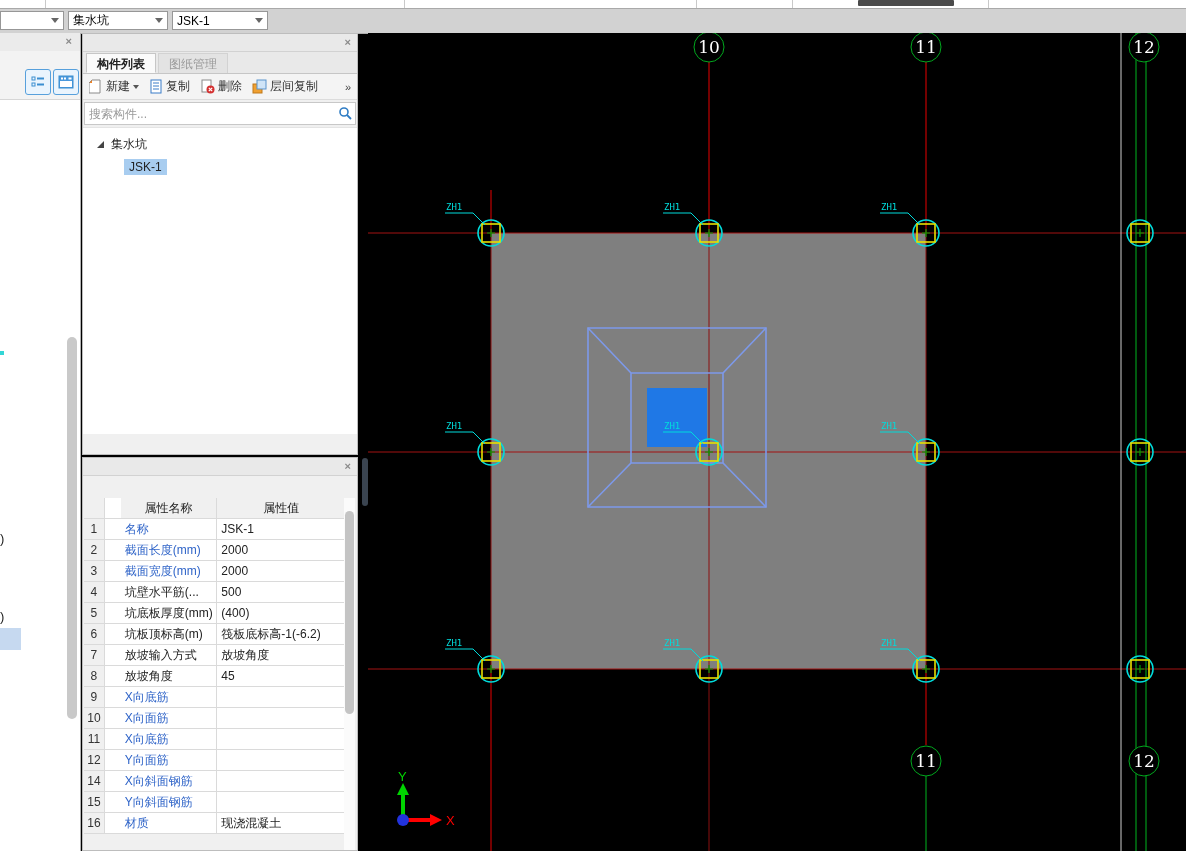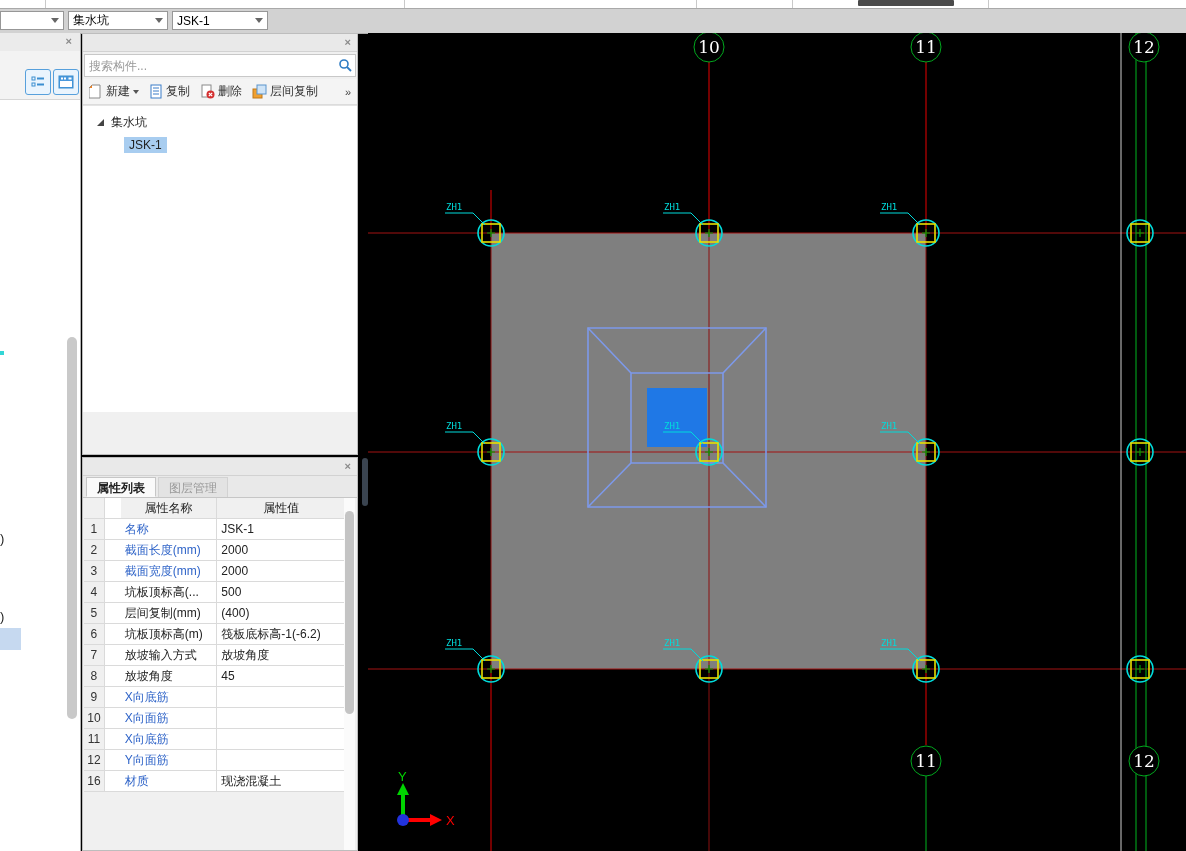--- a/index.html
+++ b/index.html
@@ -119,26 +119,23 @@
   <div id="left-dot"></div>
   <span class="frag" style="top:498px;">)</span>
   <span class="frag" style="top:576px;">)</span>
   <div id="left-sel"></div>
 </div>
 
 <div id="component-panel" class="abs panel">
   <div class="panel-titlebar">
     <span class="panel-close close-x">×</span>
   </div>
-  <div id="search-row">
-    <input id="search-input" placeholder="搜索构件..." style="">
-    <svg style="position:absolute;right:3px;top:3px;" width="14" height="14" viewBox="0 0 14 14">
-      <circle cx="6" cy="6" r="4" fill="none" stroke="#2f7cc4" stroke-width="1.6"></circle>
-      <line x1="9" y1="9" x2="13" y2="13" stroke="#2f7cc4" stroke-width="1.8"></line>
-    </svg>
+  <div class="tabs">
+    <div class="tab active">构件列表</div>
+    <div class="tab inactive">图纸管理</div>
   </div>
   <div id="comp-toolbar">
     <div class="tool-item">
       <svg width="14" height="15" viewBox="0 0 14 15">
         <path d="M3 1 h8 v13 h-11 v-10 z" fill="#fff" stroke="#8a8a8a"></path>
         <path d="M3 1 L3 4 L0.5 4 Z" fill="#f08020"></path>
       </svg>
       <span>新建</span>
       <span class="dd-arrow"></span>
     </div>
@@ -161,36 +158,39 @@
     </div>
     <div class="tool-item">
       <svg width="15" height="15" viewBox="0 0 15 15">
         <rect x="1" y="5" width="9" height="9" fill="#f0a030" stroke="#c07818"></rect>
         <rect x="5" y="1" width="9" height="9" fill="#cfe4f7" stroke="#5a94cc"></rect>
       </svg>
       <span>层间复制</span>
     </div>
     <span id="overflow-btn">»</span>
   </div>
+  <div id="search-row">
+    <input id="search-input" placeholder="搜索构件..." style="">
+    <svg style="position:absolute;right:3px;top:3px;" width="14" height="14" viewBox="0 0 14 14">
+      <circle cx="6" cy="6" r="4" fill="none" stroke="#2f7cc4" stroke-width="1.6"></circle>
+      <line x1="9" y1="9" x2="13" y2="13" stroke="#2f7cc4" stroke-width="1.8"></line>
+    </svg>
+  </div>
   <div id="tree-area">
     <div class="tree-group">
       <span class="tri-exp"></span>
       <span>集水坑</span>
     </div>
     <div class="tree-item">JSK-1</div>
   </div>
 </div>
 
 <div id="property-panel" class="abs panel">
   <div class="panel-titlebar">
     <span class="panel-close close-x">×</span>
-  </div>
-  <div class="tabs">
-    <div class="tab active">属性列表</div>
-    <div class="tab inactive">图层管理</div>
   </div>
   <div id="prop-table">
     <div class="prow header">
       <div class="pcell c-idx"></div>
       <div class="pcell c-name">属性名称</div>
       <div class="pcell c-val">属性值</div>
     </div>
     <div id="prop-rows">
         <div class="prow">
           <div class="pcell c-idx">1</div>
@@ -202,26 +202,26 @@
           <div class="pcell c-name link">截面长度(mm)</div>
           <div class="pcell c-val">2000</div>
         </div>
         <div class="prow">
           <div class="pcell c-idx">3</div>
           <div class="pcell c-name link">截面宽度(mm)</div>
           <div class="pcell c-val">2000</div>
         </div>
         <div class="prow">
           <div class="pcell c-idx">4</div>
-          <div class="pcell c-name">坑板顶标高(...</div>
+          <div class="pcell c-name">坑壁水平筋(...</div>
           <div class="pcell c-val">500</div>
         </div>
         <div class="prow">
           <div class="pcell c-idx">5</div>
-          <div class="pcell c-name">层间复制(mm)</div>
+          <div class="pcell c-name">坑底板厚度(mm)</div>
           <div class="pcell c-val">(400)</div>
         </div>
         <div class="prow">
           <div class="pcell c-idx">6</div>
           <div class="pcell c-name">坑板顶标高(m)</div>
           <div class="pcell c-val">筏板底标高-1(-6.2)</div>
         </div>
         <div class="prow">
           <div class="pcell c-idx">7</div>
           <div class="pcell c-name">放坡输入方式</div>
@@ -243,20 +243,30 @@
           <div class="pcell c-val"></div>
         </div>
         <div class="prow">
           <div class="pcell c-idx">11</div>
           <div class="pcell c-name link">X向底筋</div>
           <div class="pcell c-val"></div>
         </div>
         <div class="prow">
           <div class="pcell c-idx">12</div>
           <div class="pcell c-name link">Y向面筋</div>
+          <div class="pcell c-val"></div>
+        </div>
+        <div class="prow">
+          <div class="pcell c-idx">14</div>
+          <div class="pcell c-name link">X向斜面钢筋</div>
+          <div class="pcell c-val"></div>
+        </div>
+        <div class="prow">
+          <div class="pcell c-idx">15</div>
+          <div class="pcell c-name link">Y向斜面钢筋</div>
           <div class="pcell c-val"></div>
         </div>
         <div class="prow">
           <div class="pcell c-idx">16</div>
           <div class="pcell c-name link">材质</div>
           <div class="pcell c-val">现浇混凝土</div>
         </div>
       </div>
   </div>
   <div id="prop-scroll-track"></div>

